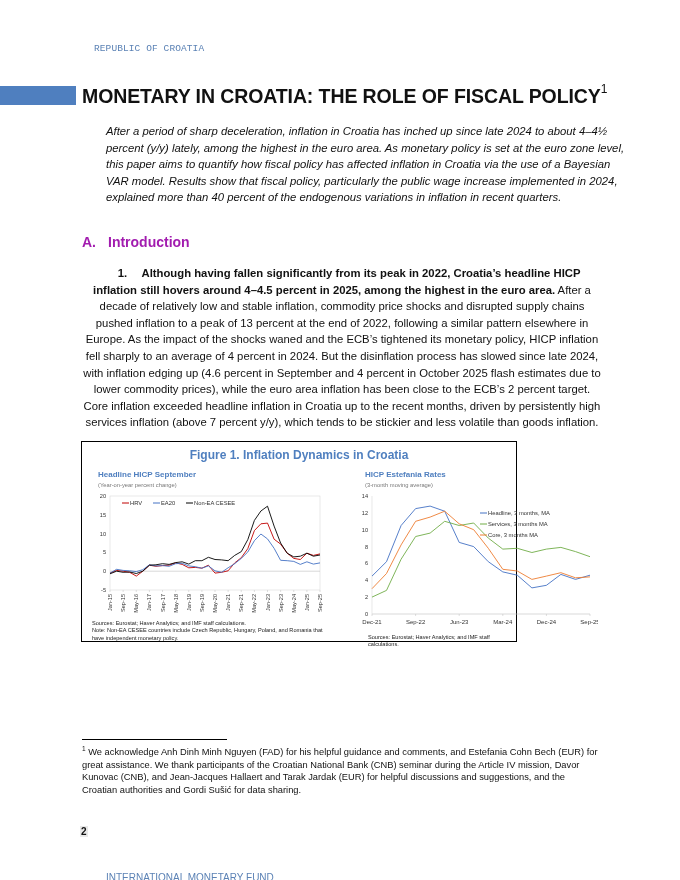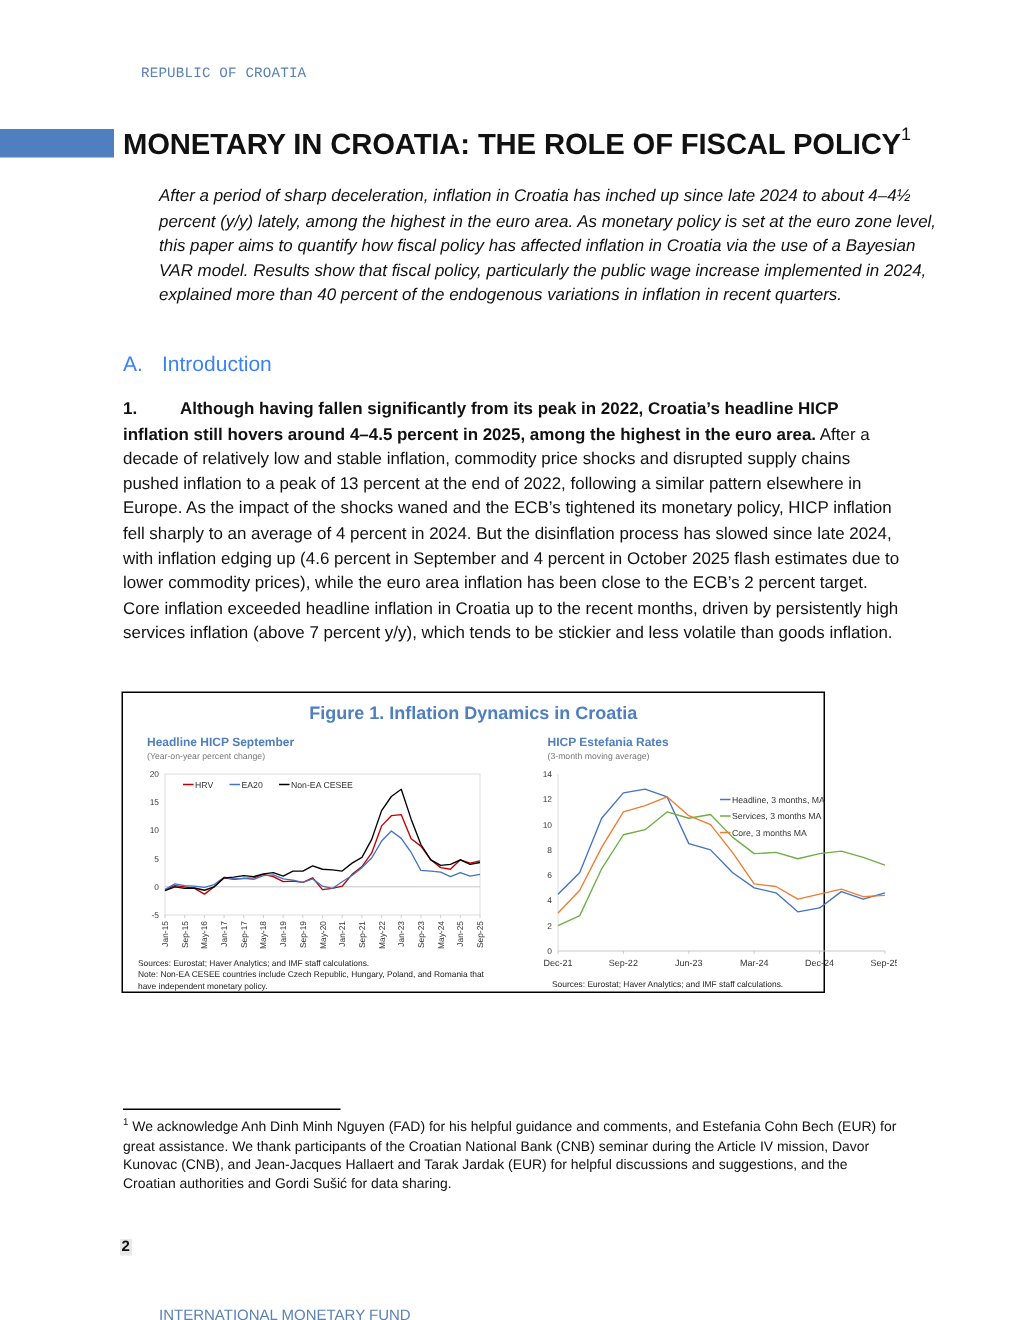--- a/index.html
+++ b/index.html
@@ -2,26 +2,26 @@
 <html><head>
 <meta charset="utf-8">
 <style>
   html, body { margin:0; padding:0; background:#fff; }
   body { width:680px; height:880px; position:relative; overflow:hidden; font-family:"DejaVu Sans", "Liberation Sans", sans-serif; color:#111; }
   .running-head { position:absolute; left:94px; top:43px; font-size:9.5px; color:#5b82b5; letter-spacing:0.1px;font-family:Liberation Mono, monospace; }
   .title-bar { position:absolute; left:0; top:86px; width:76px; height:19px; background:#4f7fbf; }
   .title { position:absolute; left:82px; top:84px; font-family:"Liberation Sans", sans-serif; font-weight:bold; font-size:19.5px; color:#111; white-space:nowrap; letter-spacing:-0.1px; }
   .title sup { font-weight:normal; font-size:12px; position:relative; top:-2px; }
   .abstract { position:absolute; left:82px; top:123px; width:520px; font-family:"Liberation Sans", sans-serif; font-style:italic; font-size:11.3px; line-height:16.6px; color:#111;margin-left:24px; }
-  .section-head { position:absolute; left:82px; top:234px; font-family:"Liberation Sans", sans-serif; font-weight:normal; font-size:14px; color:#3b82f6; }
+  .section-head { position:absolute; left:82px; top:234px; font-family:"Liberation Sans", sans-serif; font-weight:bold; font-size:14px; color:#a21caf; }
   .section-head .letter { display:inline-block; width:26px; }
-  .para { position:absolute; left:82px; top:265px; width:520px; font-family:"Liberation Sans", sans-serif; font-size:11.3px; line-height:16.6px; color:#111; }
+  .para { position:absolute; left:82px; top:265px; width:520px; font-family:"Liberation Sans", sans-serif; font-size:11.3px; line-height:16.6px; color:#111;text-align:center; }
   .para b { font-weight:bold; }
   .para .num { display:inline-block; width:38px; font-weight:bold; }
-  .figure { position:absolute; left:81px; top:461px; width:469px; height:201px; border:1px solid #000; box-sizing:border-box; }
+  .figure { position:absolute; left:81px; top:441px; width:436px; height:201px; border:1px solid #000; box-sizing:border-box; }
   .fig-title { position:absolute; left:0; top:6px; width:100%; text-align:center; font-family:"Liberation Sans", sans-serif; font-weight:bold; font-size:12px; color:#4f7fbf; }
   .panel-title { position:absolute; font-family:"Liberation Sans", sans-serif; font-weight:bold; font-size:8px; color:#4f7fbf; }
   .panel-sub { position:absolute; font-family:"Liberation Sans", sans-serif; font-size:5.8px; color:#777; }
   .note { position:absolute; font-family:"Liberation Sans", sans-serif; font-size:5.6px; color:#222; line-height:7.4px; }
   svg text { font-family:"Liberation Sans", sans-serif; }
   .fn-rule { position:absolute; left:82px; top:739px; width:145px; border-top:1px solid #000; }
   .footnote { position:absolute; left:82px; top:743px; width:520px; font-family:"Liberation Sans", sans-serif; font-size:9.3px; line-height:12.6px; color:#111; }
   .footnote sup { font-size:6.5px; }
   .page-num { position:absolute; left:80px; top:826px; font-family:"Liberation Sans", sans-serif; font-weight:bold; font-size:10px; color:#111; background:#e8e8e8; padding:0 1px; }
   .footer-org { position:absolute; left:106px; top:872px; font-family:"Liberation Sans", sans-serif; font-size:10px; color:#5b82b5; }

